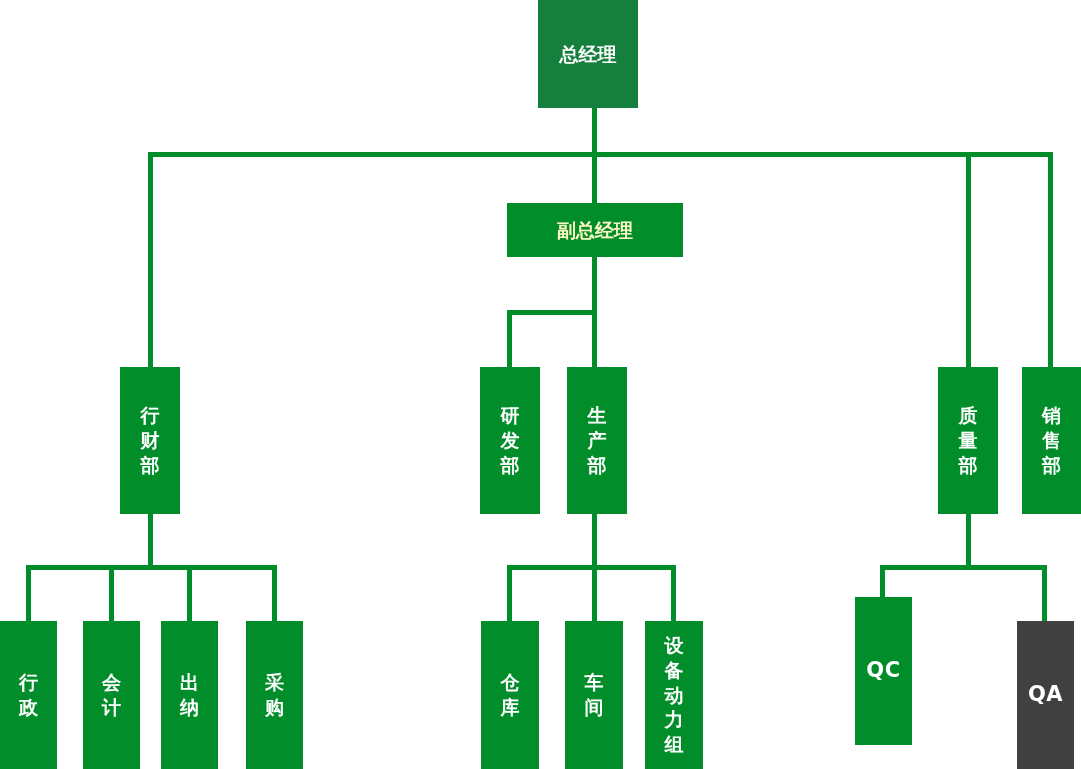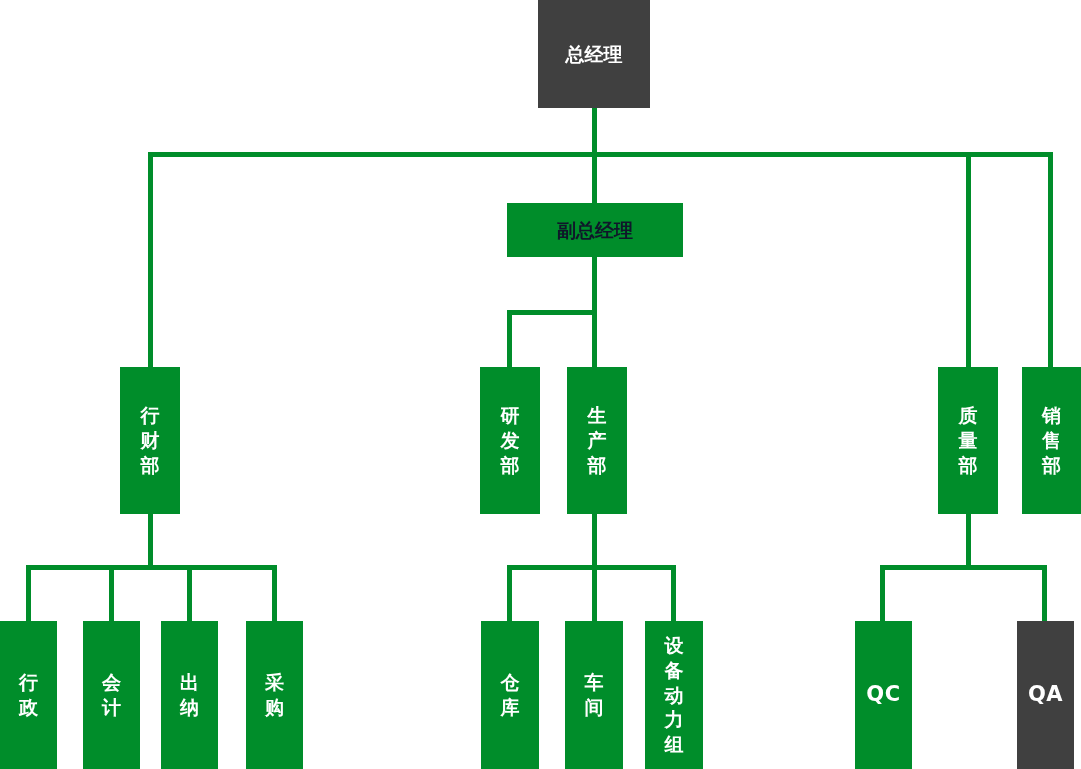--- a/index.html
+++ b/index.html
@@ -58,22 +58,22 @@
     <div class="line" style="left: 272px; top: 570px; width: 5px; height: 51px; background: rgb(0, 141, 42);"></div>
     <div class="line" style="left: 592px; top: 514px; width: 5px; height: 53px; background: rgb(0, 141, 42);"></div>
     <div class="line" style="left: 507px; top: 565px; width: 169px; height: 5px; background: rgb(0, 141, 42);"></div>
     <div class="line" style="left: 507px; top: 570px; width: 5px; height: 51px; background: rgb(0, 141, 42);"></div>
     <div class="line" style="left: 592px; top: 570px; width: 5px; height: 51px; background: rgb(0, 141, 42);"></div>
     <div class="line" style="left: 671px; top: 570px; width: 5px; height: 51px; background: rgb(0, 141, 42);"></div>
     <div class="line" style="left: 966px; top: 514px; width: 5px; height: 53px; background: rgb(0, 141, 42);"></div>
     <div class="line" style="left: 880px; top: 565px; width: 167px; height: 5px; background: rgb(0, 141, 42);"></div>
     <div class="line" style="left: 880px; top: 570px; width: 5px; height: 51px; background: rgb(0, 141, 42);"></div>
     <div class="line" style="left: 1042px; top: 570px; width: 5px; height: 51px; background: rgb(0, 141, 42);"></div>
-    <div class="node" style="left: 538px; top: 0px; width: 112px; height: 108px; background: #404040; color: rgb(255, 255, 255);">总经理</div>
-    <div class="node" style="left: 507px; top: 203px; width: 176px; height: 54px; background: rgb(0, 141, 42); color: #0f172a;">副总经理</div>
+    <div class="node" style="left: 538px; top: 0px; width: 100px; height: 108px; background: #15803d; color: rgb(255, 255, 255);">总经理</div>
+    <div class="node" style="left: 507px; top: 203px; width: 176px; height: 54px; background: rgb(0, 141, 42); color: #fef9c3;">副总经理</div>
     <div class="node" style="left: 120px; top: 367px; width: 60px; height: 147px; background: rgb(0, 141, 42); color: rgb(255, 255, 255);">行
 财
 部</div>
     <div class="node" style="left: 480px; top: 367px; width: 60px; height: 147px; background: rgb(0, 141, 42); color: rgb(255, 255, 255);">研
 发
 部</div>
     <div class="node" style="left: 567px; top: 367px; width: 60px; height: 147px; background: rgb(0, 141, 42); color: rgb(255, 255, 255);">生
 产
 部</div>
     <div class="node" style="left: 938px; top: 367px; width: 60px; height: 147px; background: rgb(0, 141, 42); color: rgb(255, 255, 255);">质
@@ -92,15 +92,15 @@
 购</div>
     <div class="node" style="left: 481px; top: 621px; width: 58px; height: 148px; background: rgb(0, 141, 42); color: rgb(255, 255, 255);">仓
 库</div>
     <div class="node" style="left: 565px; top: 621px; width: 58px; height: 148px; background: rgb(0, 141, 42); color: rgb(255, 255, 255);">车
 间</div>
     <div class="node" style="left: 645px; top: 621px; width: 58px; height: 148px; background: rgb(0, 141, 42); color: rgb(255, 255, 255);">设
 备
 动
 力
 组</div>
-    <div class="node latin" style="left: 855px; top: 621px; width: 57px; height: 148px; background: rgb(0, 141, 42); color: rgb(255, 255, 255);">QC</div>
+    <div class="node latin" style="left: 855px; top: 597px; width: 57px; height: 148px; background: rgb(0, 141, 42); color: rgb(255, 255, 255);">QC</div>
     <div class="node latin" style="left: 1017px; top: 621px; width: 57px; height: 148px; background: #404040; color: rgb(255, 255, 255);">QA</div>
   </div>
 
 </body></html>

